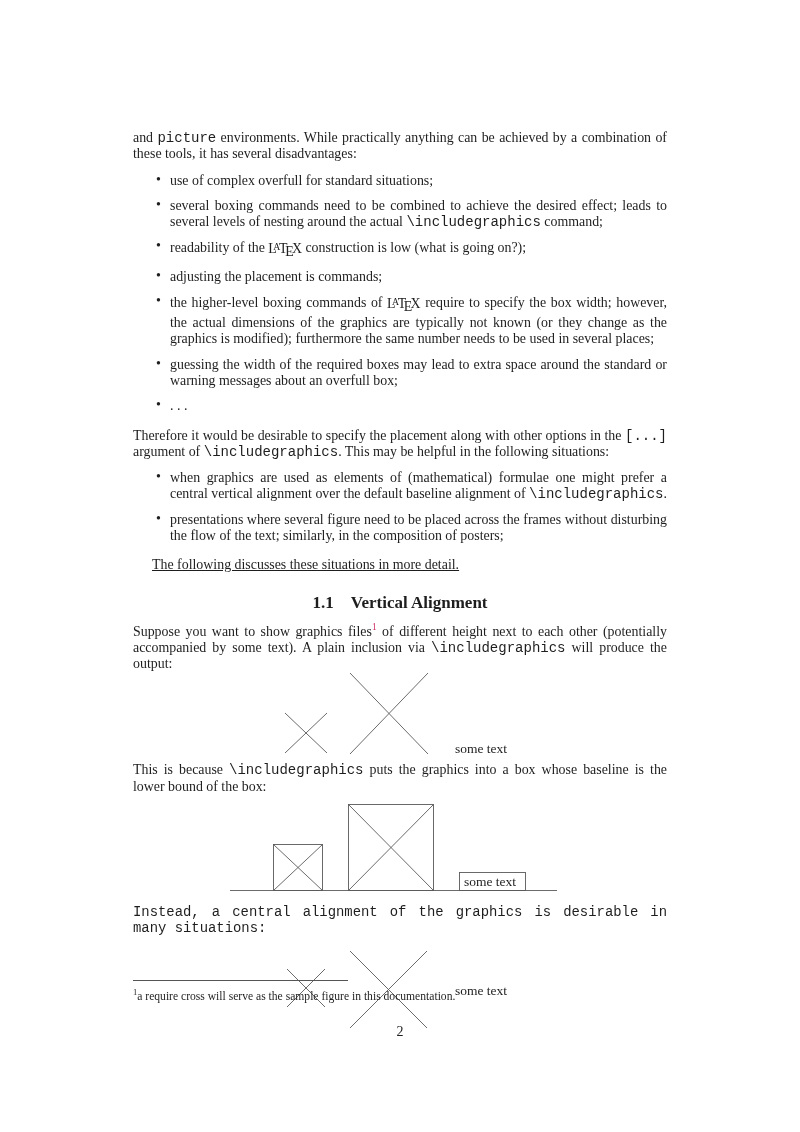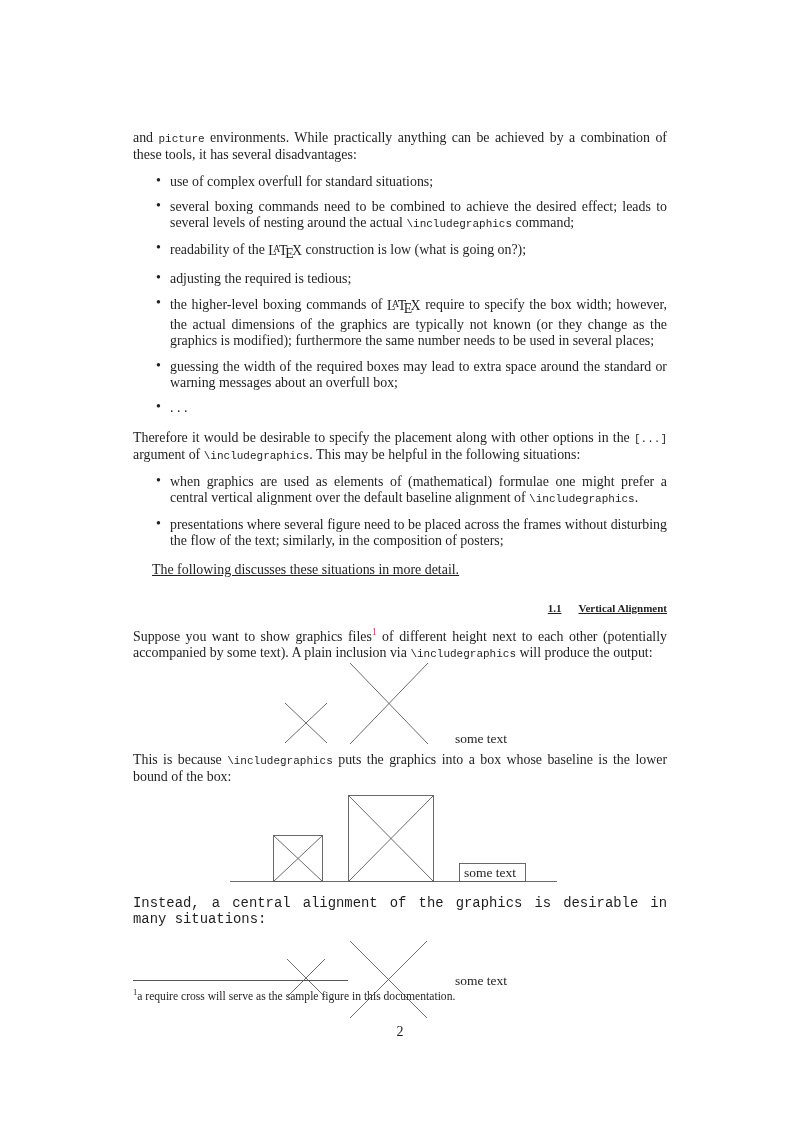--- a/index.html
+++ b/index.html
@@ -8,32 +8,31 @@
     font-family:"Liberation Serif","DejaVu Serif",serif;
     color:#1e1e1e;
   }
   .content{
     position:absolute;left:133px;top:130px;width:534px;
     font-size:13.9px;line-height:16.3px;text-align:justify;
   }
   p{margin:0;padding:0;}
   .mono{
     font-family:"Liberation Mono","DejaVu Sans Mono",monospace;
-    font-size:11px;
+    font-size:14px;
   }
   ul.blist{list-style:none;margin:10px 0 0 0;padding:0 0 0 37px;}
   ul.blist li{position:relative;margin:0 0 9px 0;}
   ul.blist li:last-child{margin-bottom:0;}
   ul.blist li::before{content:"\2022";position:absolute;left:-14px;top:-1px;font-size:14px;}
   .p-therefore{margin-top:13px;}
   .p-following{margin-top:13px;text-indent:19px;text-decoration:underline;}
   h2.section{
-    font-size:11px;font-weight:bold;margin:19px 0 11px 0;line-height:20px;
-    text-align:right;
-    text-decoration:underline;
+    font-size:17px;font-weight:bold;margin:19px 0 11px 0;line-height:20px;
+    text-align:center;
   }
   h2.section .sec-num{margin-right:17px;}
   .p-because{margin-top:2px;}
   .p-instead{margin-top:9px;font-family:Liberation Mono, monospace;}
   svg.figure{display:block;}
   svg.fig1{margin-top:-4px;}
   svg.fig2{margin-top:7px;}
   svg.fig3{margin-top:7px;}
   svg.figure text{
     font-family:"Liberation Serif","DejaVu Serif",serif;
@@ -66,21 +65,21 @@
 <body>
 
 <div class="content">
 
   <p>and <span class="mono">picture</span> environments. While practically anything can be achieved by a combination of these tools, it has several disadvantages:</p>
 
   <ul class="blist">
     <li>use of complex overfull for standard situations;</li>
     <li>several boxing commands need to be combined to achieve the desired effect; leads to several levels of nesting around the actual <span class="mono">\includegraphics</span> command;</li>
     <li>readability of the <span class="latex-logo">L<span class="lA">A</span>T<span class="lE">E</span>X</span> construction is low (what is going on?);</li>
-    <li>adjusting the required is tedious;</li>
+    <li>adjusting the placement is commands;</li>
     <li>the higher-level boxing commands of <span class="latex-logo">L<span class="lA">A</span>T<span class="lE">E</span>X</span> require to specify the box width; however, the actual dimensions of the graphics are typically not known (or they change as the graphics is modified); furthermore the same number needs to be used in several places;</li>
     <li>guessing the width of the required boxes may lead to extra space around the standard or warning messages about an overfull box;</li>
     <li>. . .</li>
   </ul>
 
   <p class="p-therefore">Therefore it would be desirable to specify the placement along with other options in the <span class="mono">[...]</span> argument of <span class="mono">\includegraphics</span>. This may be helpful in the following situations:</p>
 
   <ul class="blist">
     <li>when graphics are used as elements of (mathematical) formulae one might prefer a central vertical alignment over the default baseline alignment of <span class="mono">\includegraphics</span>.</li>
     <li>presentations where several figure need to be placed across the frames without disturbing the flow of the text; similarly, in the composition of posters;</li>

